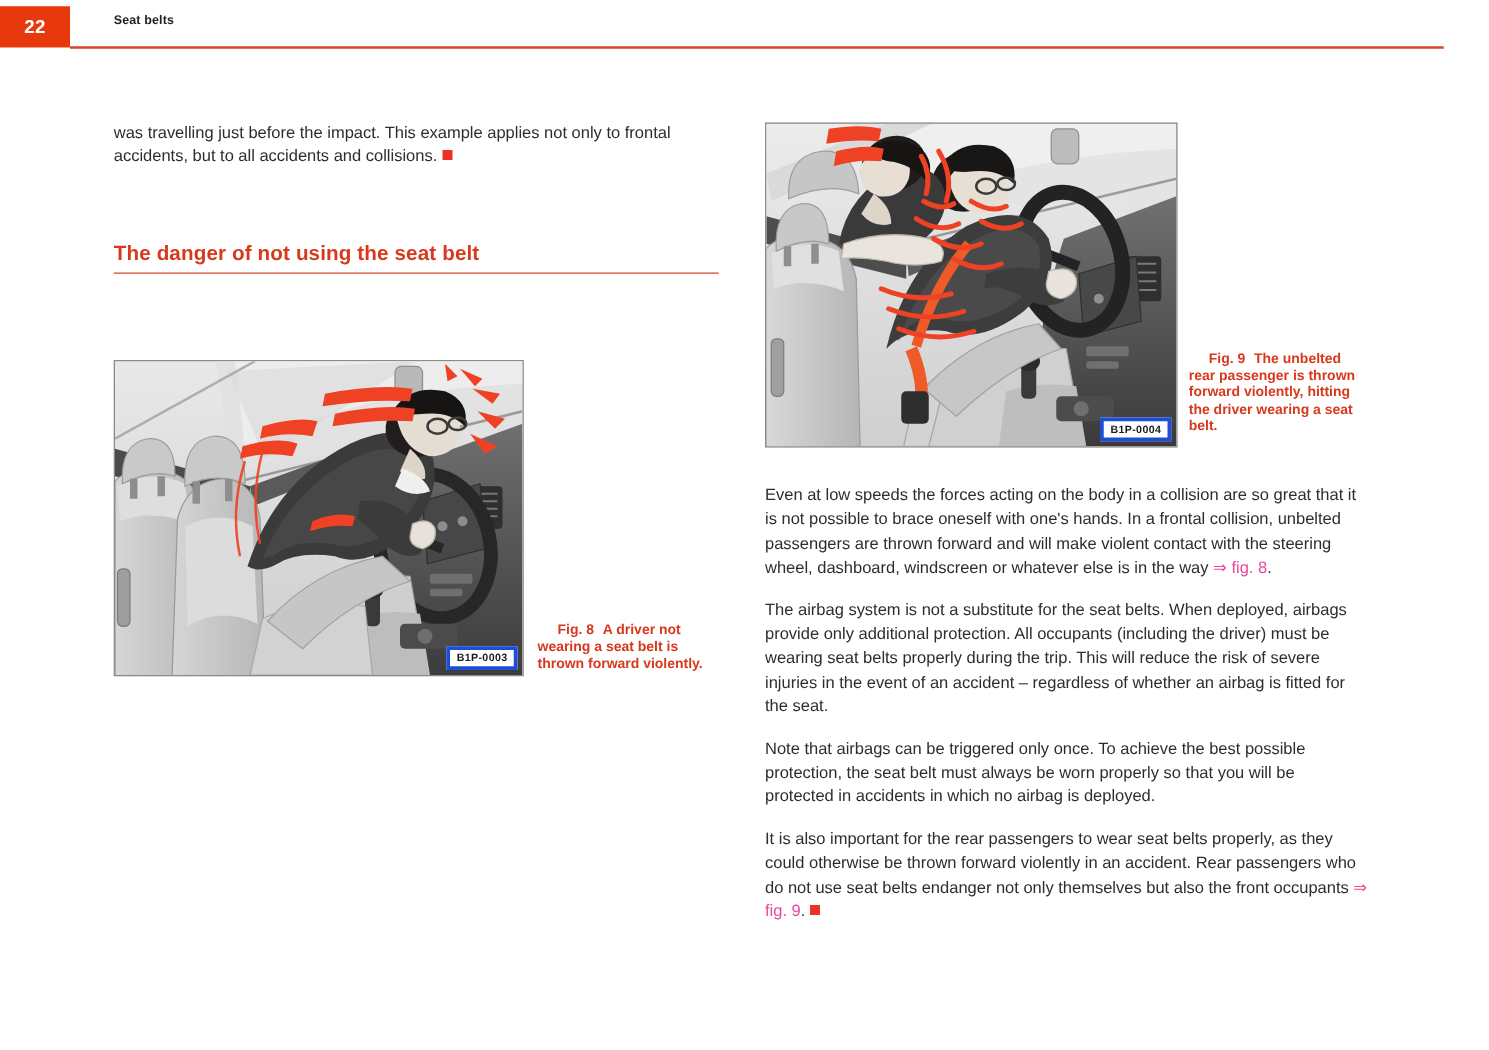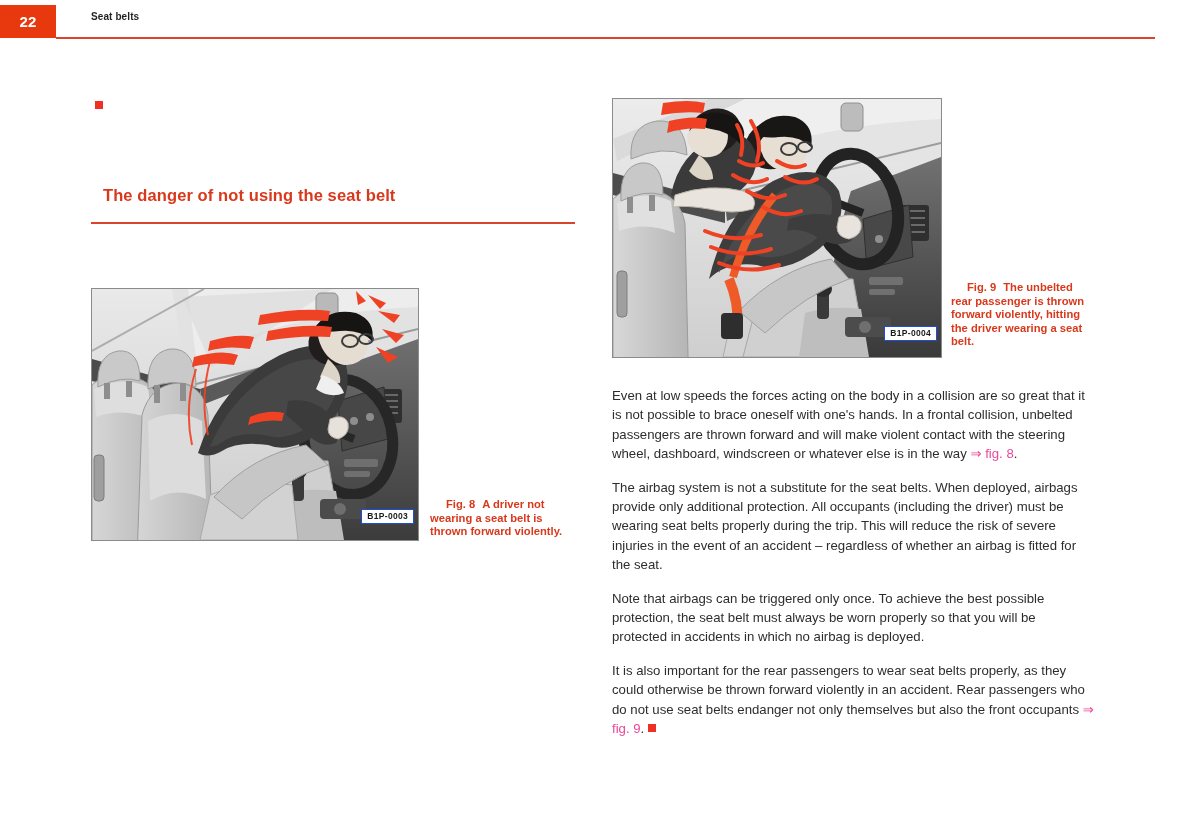--- a/index.html
+++ b/index.html
@@ -87,21 +87,21 @@
     height: 8px;
     background: #ee3124;
     vertical-align: 1px;
     margin-left: 4px;
   }
   .xref {
     color: #ec4899;
   }
 
   h2.section-heading {
-    margin: 12px;
+    margin: 0;
     padding: 0 0 5px 0;
     font-size: 16.5px;
     font-weight: bold;
     color: #d8391c;
     letter-spacing: 0.1px;
   }
   .heading-rule {
     width: 484px;
     height: 1.5px;
     background: #d8452a;
@@ -133,23 +133,23 @@
     left: 612px;
     top: 98px;
     width: 328px;
     height: 258px;
   }
   .fig-svg { display: block; width: 100%; height: 100%; }
 
   .photo-code {
     position: absolute;
     right: 4px;
-    bottom: 16px;
+    bottom: 4px;
     background: #ffffff;
-    border: 1px solid #1d4ed8;
+    border: 3px solid #1d4ed8;
     color: #1a1a1a;
     font-family: "Liberation Sans", sans-serif;
     font-size: 8.5px;
     font-weight: bold;
     letter-spacing: 0.3px;
     padding: 1px 5px 1px 5px;
     line-height: 11px;
   }
 
   .fig-caption {
@@ -183,21 +183,21 @@
 <body>
 
 <div class="page-header">
   <div class="page-number-block"></div>
   <div class="page-number">22</div>
   <div class="header-title">Seat belts</div>
   <div class="header-rule"></div>
 </div>
 
 <div class="col-left">
-  <p class="body"><span class="sq"></span></p>
+  <p class="body"><span>was travelling just before the impact. This example applies not only to frontal accidents, but to all accidents and collisions.</span><span class="sq"></span></p>
 
   <div style="height:45px"></div>
 
   <h2 class="section-heading">The danger of not using the seat belt</h2>
   <div class="heading-rule"></div>
 
 </div>
 
 <div class="figure-frame" id="fig8-frame">
   <svg class="fig-svg" viewBox="0 0 326 251" preserveAspectRatio="none">

